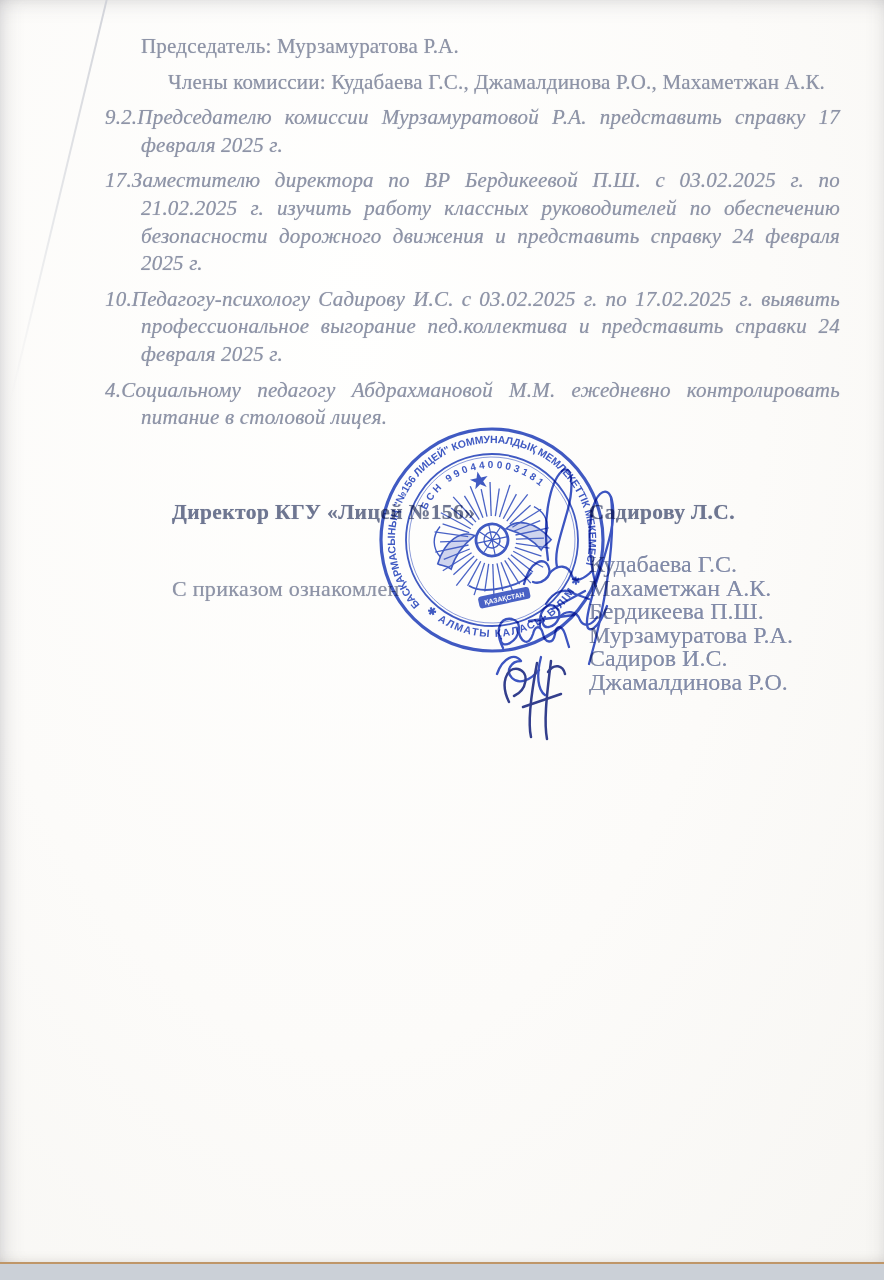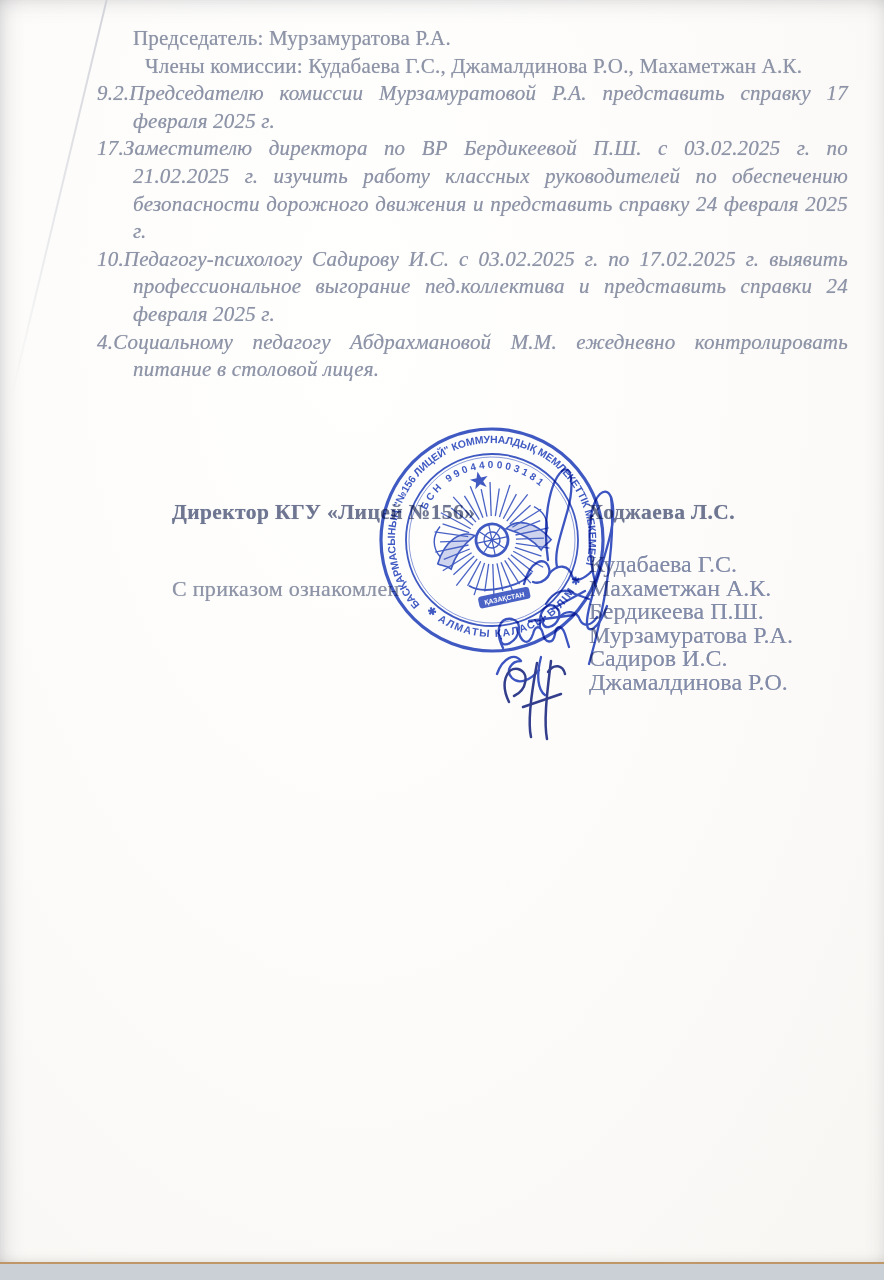--- a/index.html
+++ b/index.html
@@ -22,23 +22,23 @@
     position:absolute;left:108px;top:-10px;width:2px;height:425px;
     background:linear-gradient(to bottom, rgba(205,207,214,.9), rgba(222,224,228,.75) 55%, rgba(230,231,234,0));
     transform:rotate(13.5deg);transform-origin:top left;
   }
   .doc-text{
     position:absolute;left:97px;top:25px;width:751px;
     font-size:21px;line-height:27.6px;color:#8e94a7;
     text-align:justify;letter-spacing:.2px;
     text-shadow:0 0 .7px rgba(142,148,167,.75);
   }
-  .doc-text p{margin:0;}
+  .doc-text p{margin:8px;}
   .chair-line{padding-left:36px;text-align:left;}
-  .members-line{padding-left:48px;text-align:left;}
+  .members-line{padding-left:48px;text-align:center;}
   .item{padding-left:36px;text-indent:-36px;font-style:italic;}
   .director-row{
     position:absolute;left:172px;top:500px;width:563px;
     display:flex;justify-content:space-between;
     font-size:21.5px;font-weight:bold;color:#6e7691;
     letter-spacing:.4px;text-shadow:0 0 .7px rgba(110,118,145,.7);
   }
   .ack-line{
     position:absolute;left:172px;top:554px;
     font-size:22px;color:#8e94a7;letter-spacing:.3px;
@@ -73,21 +73,21 @@
     <div id="order-items">
         <p class="item"><span>9.2.</span><span>Председателю комиссии Мурзамуратовой Р.А. представить справку 17 февраля 2025 г.</span></p>
         <p class="item"><span>17.</span><span>Заместителю директора по ВР Бердикеевой П.Ш. с 03.02.2025 г. по 21.02.2025 г. изучить работу классных руководителей по обеспечению безопасности дорожного движения и представить справку 24 февраля 2025 г.</span></p>
         <p class="item"><span>10.</span><span>Педагогу-психологу Садирову И.С. с 03.02.2025 г. по 17.02.2025 г. выявить профессиональное выгорание пед.коллектива и представить справки 24 февраля 2025 г.</span></p>
         <p class="item"><span>4.</span><span>Социальному педагогу Абдрахмановой М.М. ежедневно контролировать питание в столовой лицея.</span></p>
       </div>
   </div>
 
   <div class="director-row">
     <span>Директор КГУ «Лицей №156»</span>
-    <span>Ходжаева Л.С.</span>
+    <span>Садирову Л.С.</span>
   </div>
 
   <p class="ack-line">С приказом  ознакомлен</p>
 
   <div class="names" id="ack-names">
       <div>Кудабаева Г.С.</div>
       <div>Махаметжан А.К.</div>
       <div>Бердикеева П.Ш.</div>
       <div>Мурзамуратова Р.А.</div>
       <div>Садиров И.С.</div>

